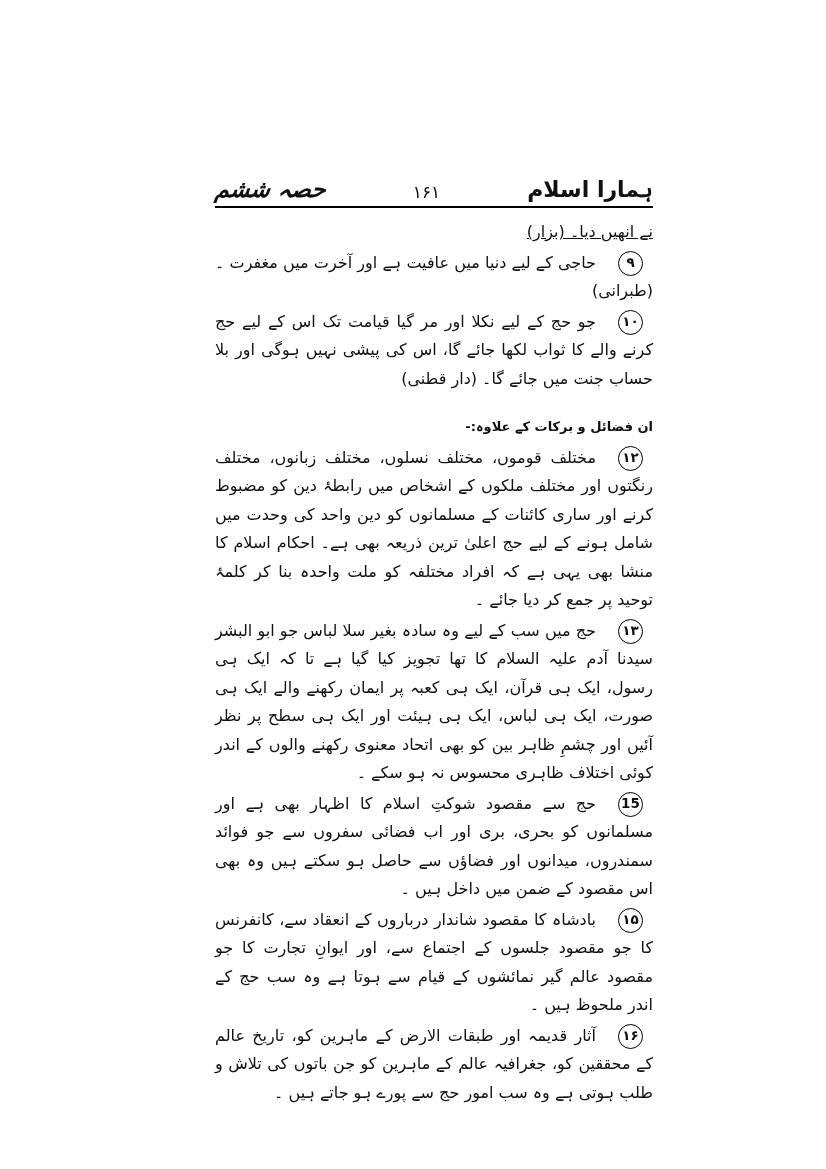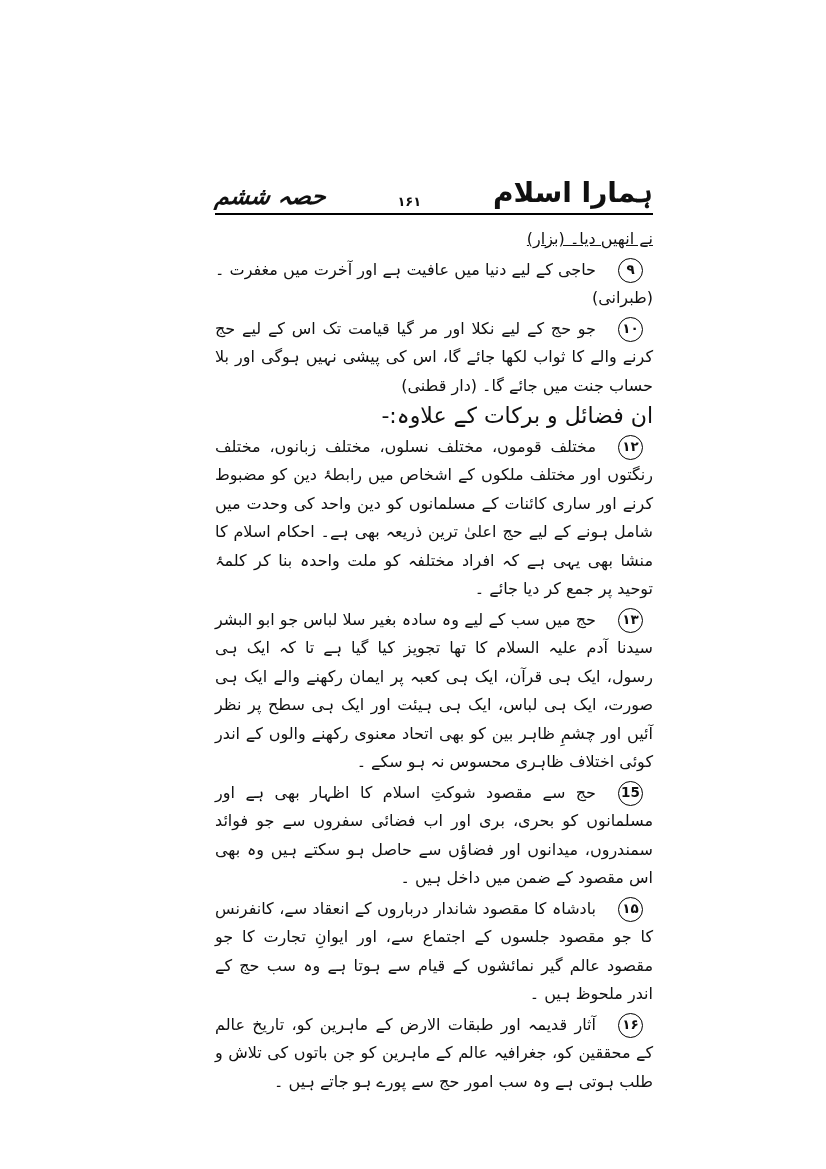--- a/index.html
+++ b/index.html
@@ -32,27 +32,27 @@
     border-bottom: 2.5px solid #000;
   }
   .part-title {
     font-size: 23px;
     font-weight: bold;
     font-style: italic;
     transform: skewX(-6deg);
     direction: rtl;
   }
   .page-number {
-    font-size: 13px;
-    font-weight: bold;
+    font-size: 17px;
+    font-weight: normal;
     letter-spacing: 1px;
     direction: rtl;
   }
   .book-title {
-    font-size: 28px;
+    font-size: 22px;
     font-weight: bold;
     direction: rtl;
   }
   
   .body-text {
     margin-top: 10px;
     direction: rtl;
     font-size: 16px;
     line-height: 28.5px;
     text-align: justify;
@@ -74,23 +74,23 @@
     border-radius: 50%;
     font-size: 13.5px;
     font-weight: bold;
     line-height: 1;
     vertical-align: middle;
     margin-inline-start: 10px;
     margin-inline-end: 22px;
     box-sizing: border-box;
   }
   .section-heading {
-    font-weight: normal;
-    font-size: 22px;
-    margin: 2px 0 2px 0;
+    font-weight: bold;
+    font-size: 13px;
+    margin: 20px 0 2px 0;
   }
 </style>
 </head>
 <body>
 
 <div class="page">
   <div class="content">
 
     <div class="header-row">
       <span class="part-title">حصہ ششم</span>

